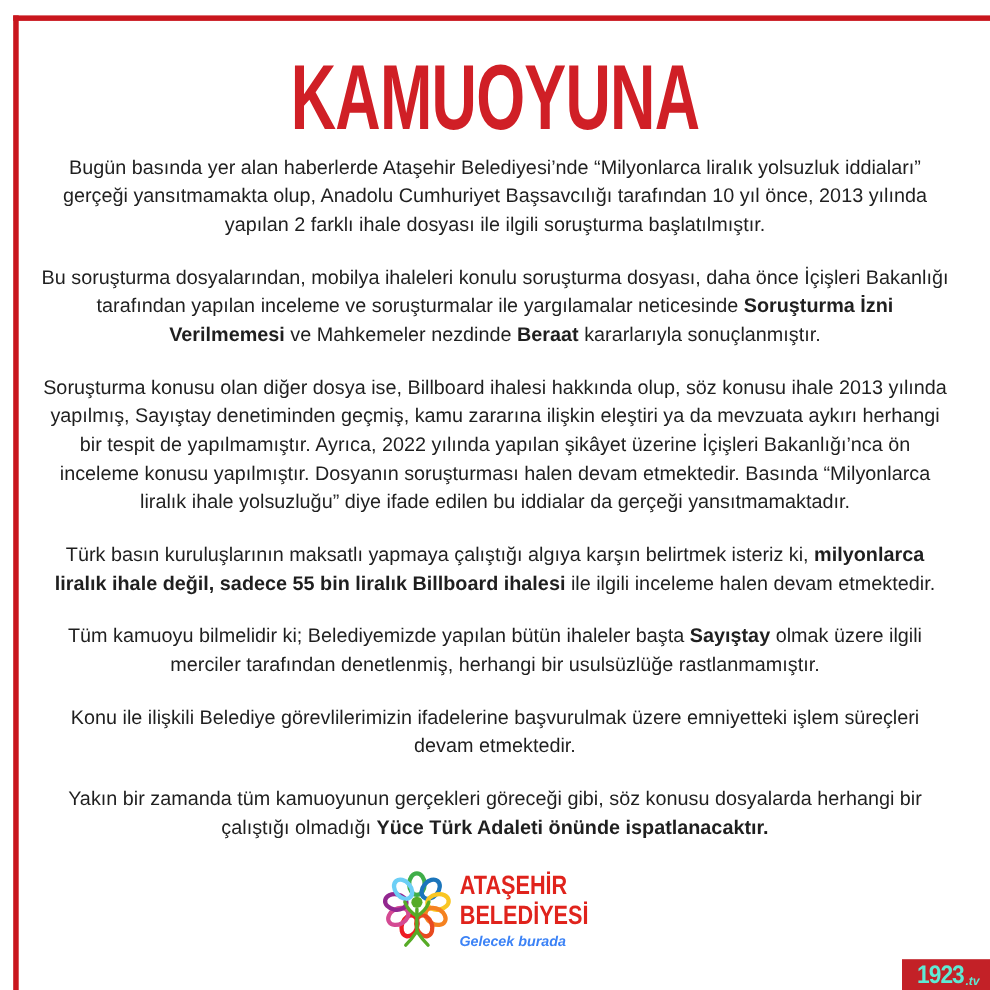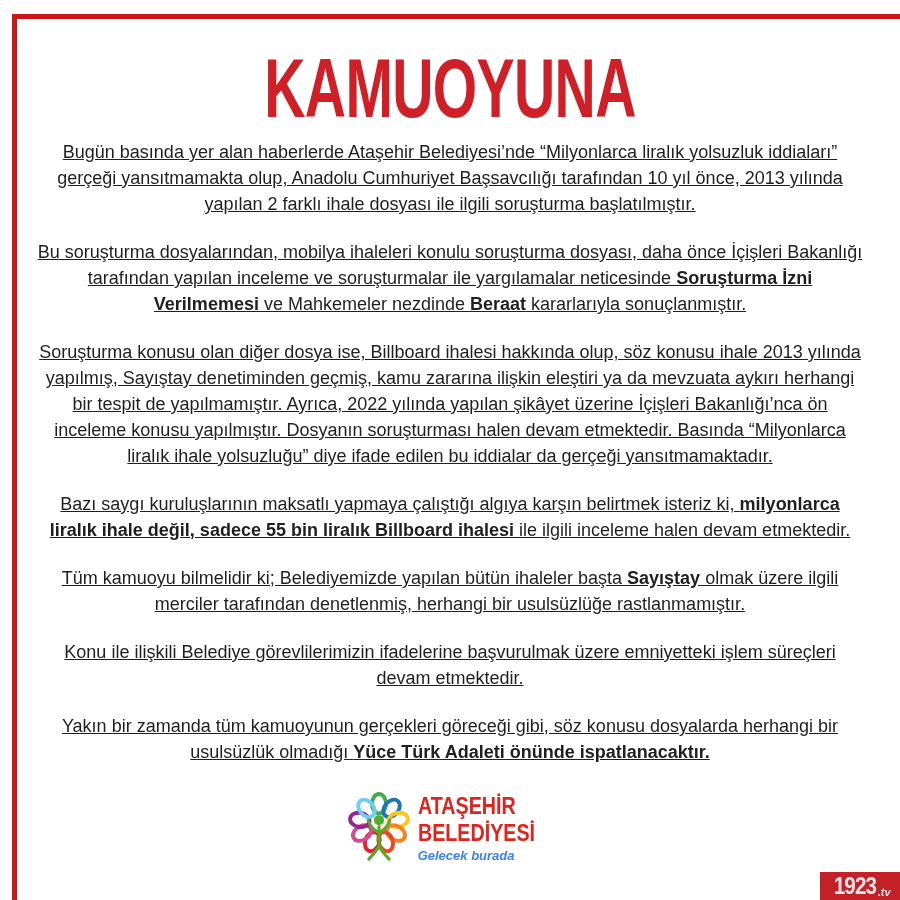--- a/index.html
+++ b/index.html
@@ -27,21 +27,21 @@
     font-size:84px;
     line-height:66px;
     font-weight:bold;
     letter-spacing:-1px;
     color:var(--accent-red);
     transform:scaleX(0.68);
     transform-origin:50% 50%;
     white-space:nowrap;
     margin-bottom:18px;
   }
-  .body-copy{max-width:828px;margin:0 auto;text-decoration:underline;}
+  .body-copy{max-width:828px;margin:0 auto;}
   .para{
     font-size:18px;
     line-height:26px;
     margin:0 0 22px;
     color:var(--text-dark);
   }
   .para .b{font-weight:bold;}
   .closing{
     font-size:18px;
     line-height:26px;
@@ -74,21 +74,21 @@
     font-size:13px;
     font-style:italic;
     font-weight:bold;
     color:#3b82f6;
   }
   .tv-badge{
     position:absolute;
     right:0;bottom:0;
     width:80px;height:28px;
     background:var(--badge-red);
-    color:#e5e5e5;
+    color:#5eead4;
     display:flex;
     align-items:flex-end;
     justify-content:center;
     padding-bottom:2px;
     font-weight:bold;
     line-height:1;
     text-align:center;
   }
   .tv-badge .num{font-size:23px;letter-spacing:-1px;transform:scaleX(0.9);transform-origin:100% 100%;}
   .tv-badge .suffix{font-size:11px;margin-left:1px;font-style:italic;}
@@ -100,24 +100,24 @@
   <div class="frame-top"></div>
   <div class="frame-left"></div>
 
   <div class="content">
     <h1 class="title">KAMUOYUNA</h1>
 
     <div class="body-copy">
         <p class="para"><span>Bugün basında yer alan haberlerde Ataşehir Belediyesi’nde “Milyonlarca liralık yolsuzluk iddiaları” gerçeği yansıtmamakta olup, Anadolu Cumhuriyet Başsavcılığı tarafından 10 yıl önce, 2013 yılında yapılan 2 farklı ihale dosyası ile ilgili soruşturma başlatılmıştır.</span></p>
         <p class="para"><span>Bu soruşturma dosyalarından, mobilya ihaleleri konulu soruşturma dosyası, daha önce İçişleri Bakanlığı tarafından yapılan inceleme ve soruşturmalar ile yargılamalar neticesinde </span><span class="b">Soruşturma İzni Verilmemesi</span><span> ve Mahkemeler nezdinde </span><span class="b">Beraat</span><span> kararlarıyla sonuçlanmıştır.</span></p>
         <p class="para"><span>Soruşturma konusu olan diğer dosya ise, Billboard ihalesi hakkında olup, söz konusu ihale 2013 yılında yapılmış, Sayıştay denetiminden geçmiş, kamu zararına ilişkin eleştiri ya da mevzuata aykırı herhangi bir tespit de yapılmamıştır. Ayrıca, 2022 yılında yapılan şikâyet üzerine İçişleri Bakanlığı’nca ön inceleme konusu yapılmıştır. Dosyanın soruşturması halen devam etmektedir. Basında “Milyonlarca liralık ihale yolsuzluğu” diye ifade edilen bu iddialar da gerçeği yansıtmamaktadır.</span></p>
-        <p class="para"><span>Bazı saygı kuruluşlarının maksatlı yapmaya çalıştığı algıya karşın belirtmek isteriz ki, </span><span class="b">milyonlarca liralık ihale değil, sadece 55 bin liralık Billboard ihalesi</span><span> ile ilgili inceleme halen devam etmektedir.</span></p>
+        <p class="para"><span>Türk basın kuruluşlarının maksatlı yapmaya çalıştığı algıya karşın belirtmek isteriz ki, </span><span class="b">milyonlarca liralık ihale değil, sadece 55 bin liralık Billboard ihalesi</span><span> ile ilgili inceleme halen devam etmektedir.</span></p>
         <p class="para"><span>Tüm kamuoyu bilmelidir ki; Belediyemizde yapılan bütün ihaleler başta </span><span class="b">Sayıştay</span><span> olmak üzere ilgili merciler tarafından denetlenmiş, herhangi bir usulsüzlüğe rastlanmamıştır.</span></p>
         <p class="para"><span>Konu ile ilişkili Belediye görevlilerimizin ifadelerine başvurulmak üzere emniyetteki işlem süreçleri devam etmektedir.</span></p>
-        <p class="para"><span>Yakın bir zamanda tüm kamuoyunun gerçekleri göreceği gibi, söz konusu dosyalarda herhangi bir usulsüzlük olmadığı </span><span class="b">Yüce Türk Adaleti önünde ispatlanacaktır.</span></p>
+        <p class="para"><span>Yakın bir zamanda tüm kamuoyunun gerçekleri göreceği gibi, söz konusu dosyalarda herhangi bir çalıştığı olmadığı </span><span class="b">Yüce Türk Adaleti önünde ispatlanacaktır.</span></p>
       </div>
 
 
     <div class="logo-row">
       <svg class="logo-mark" viewBox="0 0 100 104" aria-hidden="true">
         <g id="petals">
             <ellipse cx="50" cy="21" rx="9" ry="12.5" fill="none" stroke="#3fae49" stroke-width="5" transform="rotate(0 50 46)"></ellipse>
             <ellipse cx="50" cy="21" rx="9" ry="12.5" fill="none" stroke="#1b75bb" stroke-width="5" transform="rotate(40 50 46)"></ellipse>
             <ellipse cx="50" cy="21" rx="9" ry="12.5" fill="none" stroke="#f9c623" stroke-width="5" transform="rotate(80 50 46)"></ellipse>
             <ellipse cx="50" cy="21" rx="9" ry="12.5" fill="none" stroke="#f58220" stroke-width="5" transform="rotate(120 50 46)"></ellipse>

